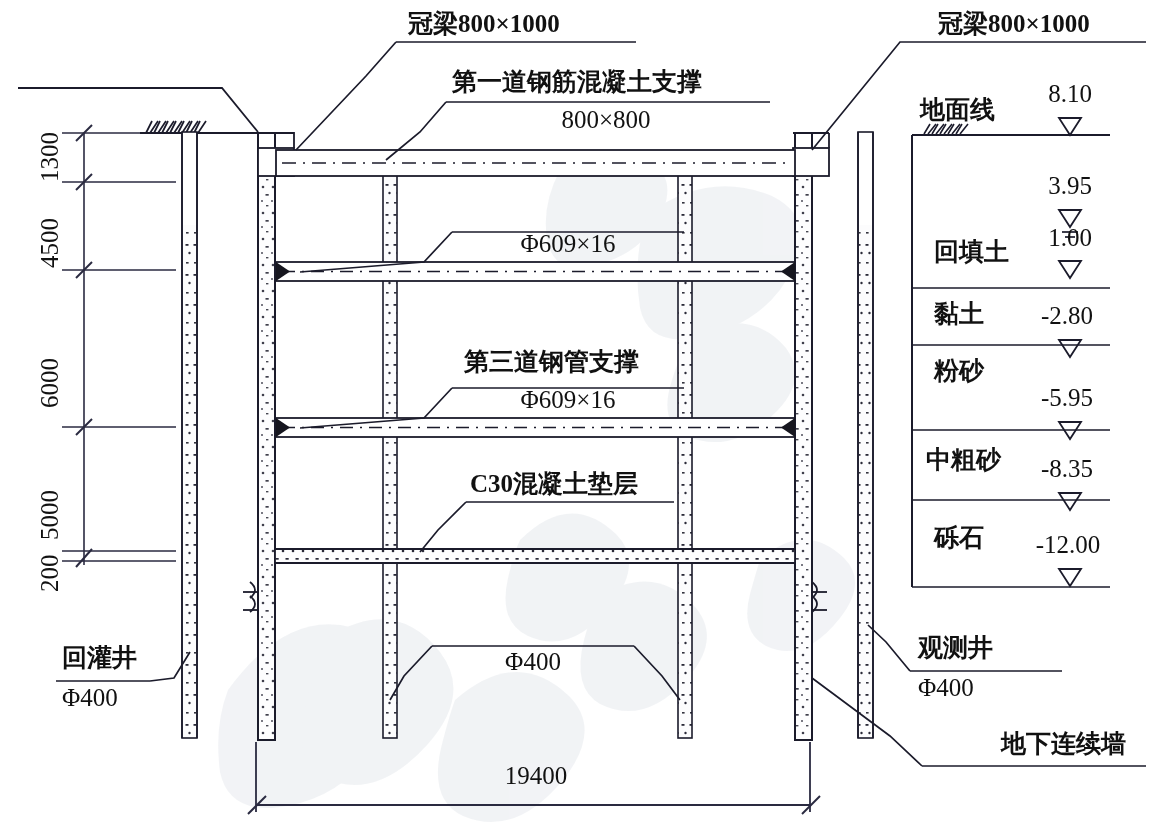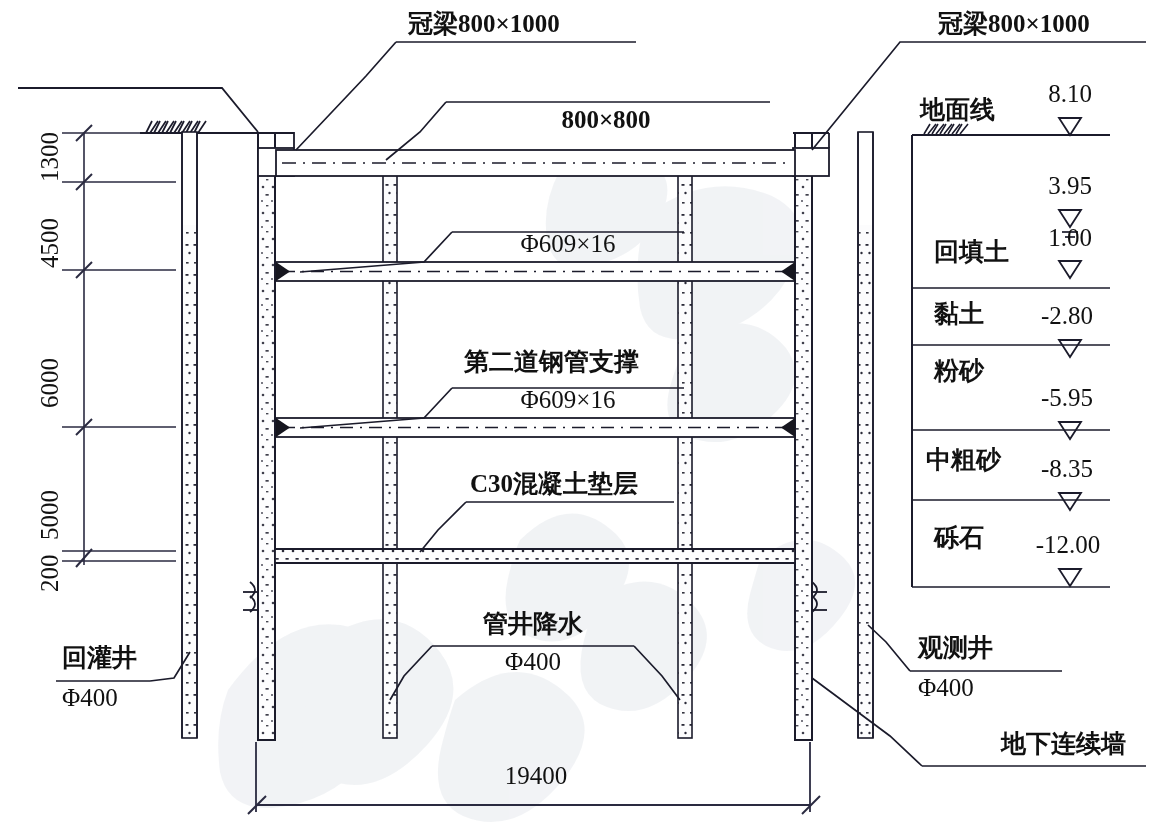--- a/index.html
+++ b/index.html
@@ -240,35 +240,35 @@
     <line x1="256" y1="805" x2="810" y2="805" stroke-width="1.8"></line>
     <line x1="248" y1="814" x2="266" y2="796" stroke-width="2"></line>
     <line x1="802" y1="814" x2="820" y2="796" stroke-width="2"></line>
   </g>
 
 </svg>
 
 
 <div class="lbl cn t26" style="left:408px;top:10px;">冠梁800×1000</div>
 
-<div class="lbl num t26 ctr" style="left:446px;top:106px;width:320px;font-weight:bold;">800×800</div>
+<div class="lbl cn t26" style="left:452px;top:68px;">第一道钢筋混凝土支撑</div>
+<div class="lbl num t26 ctr" style="left:446px;top:106px;width:320px;">800×800</div>
 
 <div class="lbl cn t26" style="left:938px;top:10px;">冠梁800×1000</div>
 
 <div class="lbl num t26 ctr" style="left:452px;top:230px;width:232px;">Φ609×16</div>
 
-<div class="lbl cn t26" style="left:464px;top:348px;">第二道钢管支撑</div>
+<div class="lbl cn t26" style="left:464px;top:348px;">第三道钢管支撑</div>
 <div class="lbl num t26 ctr" style="left:452px;top:386px;width:232px;">Φ609×16</div>
 
 <div class="lbl cn t26" style="left:470px;top:470px;">C30混凝土垫层</div>
 
 <div class="lbl cn t26" style="left:62px;top:644px;">回灌井</div>
 <div class="lbl num t26" style="left:62px;top:684px;">Φ400</div>
 
-<div class="lbl cn t26 ctr" style="left:432px;top:610px;width:202px;">管井降水</div>
 <div class="lbl num t26 ctr" style="left:432px;top:648px;width:202px;">Φ400</div>
 
 <div class="lbl cn t26" style="left:918px;top:634px;">观测井</div>
 <div class="lbl num t26" style="left:918px;top:674px;">Φ400</div>
 
 <div class="lbl cn t26" style="left:976px;top:730px;margin-left:25px;">地下连续墙</div>
 
 <div class="lbl cn t26" style="left:920px;top:96px;">地面线</div>
 
 <div class="lbl cn t26" style="left:934px;top:198px;margin-top:40px;">回填土</div>

